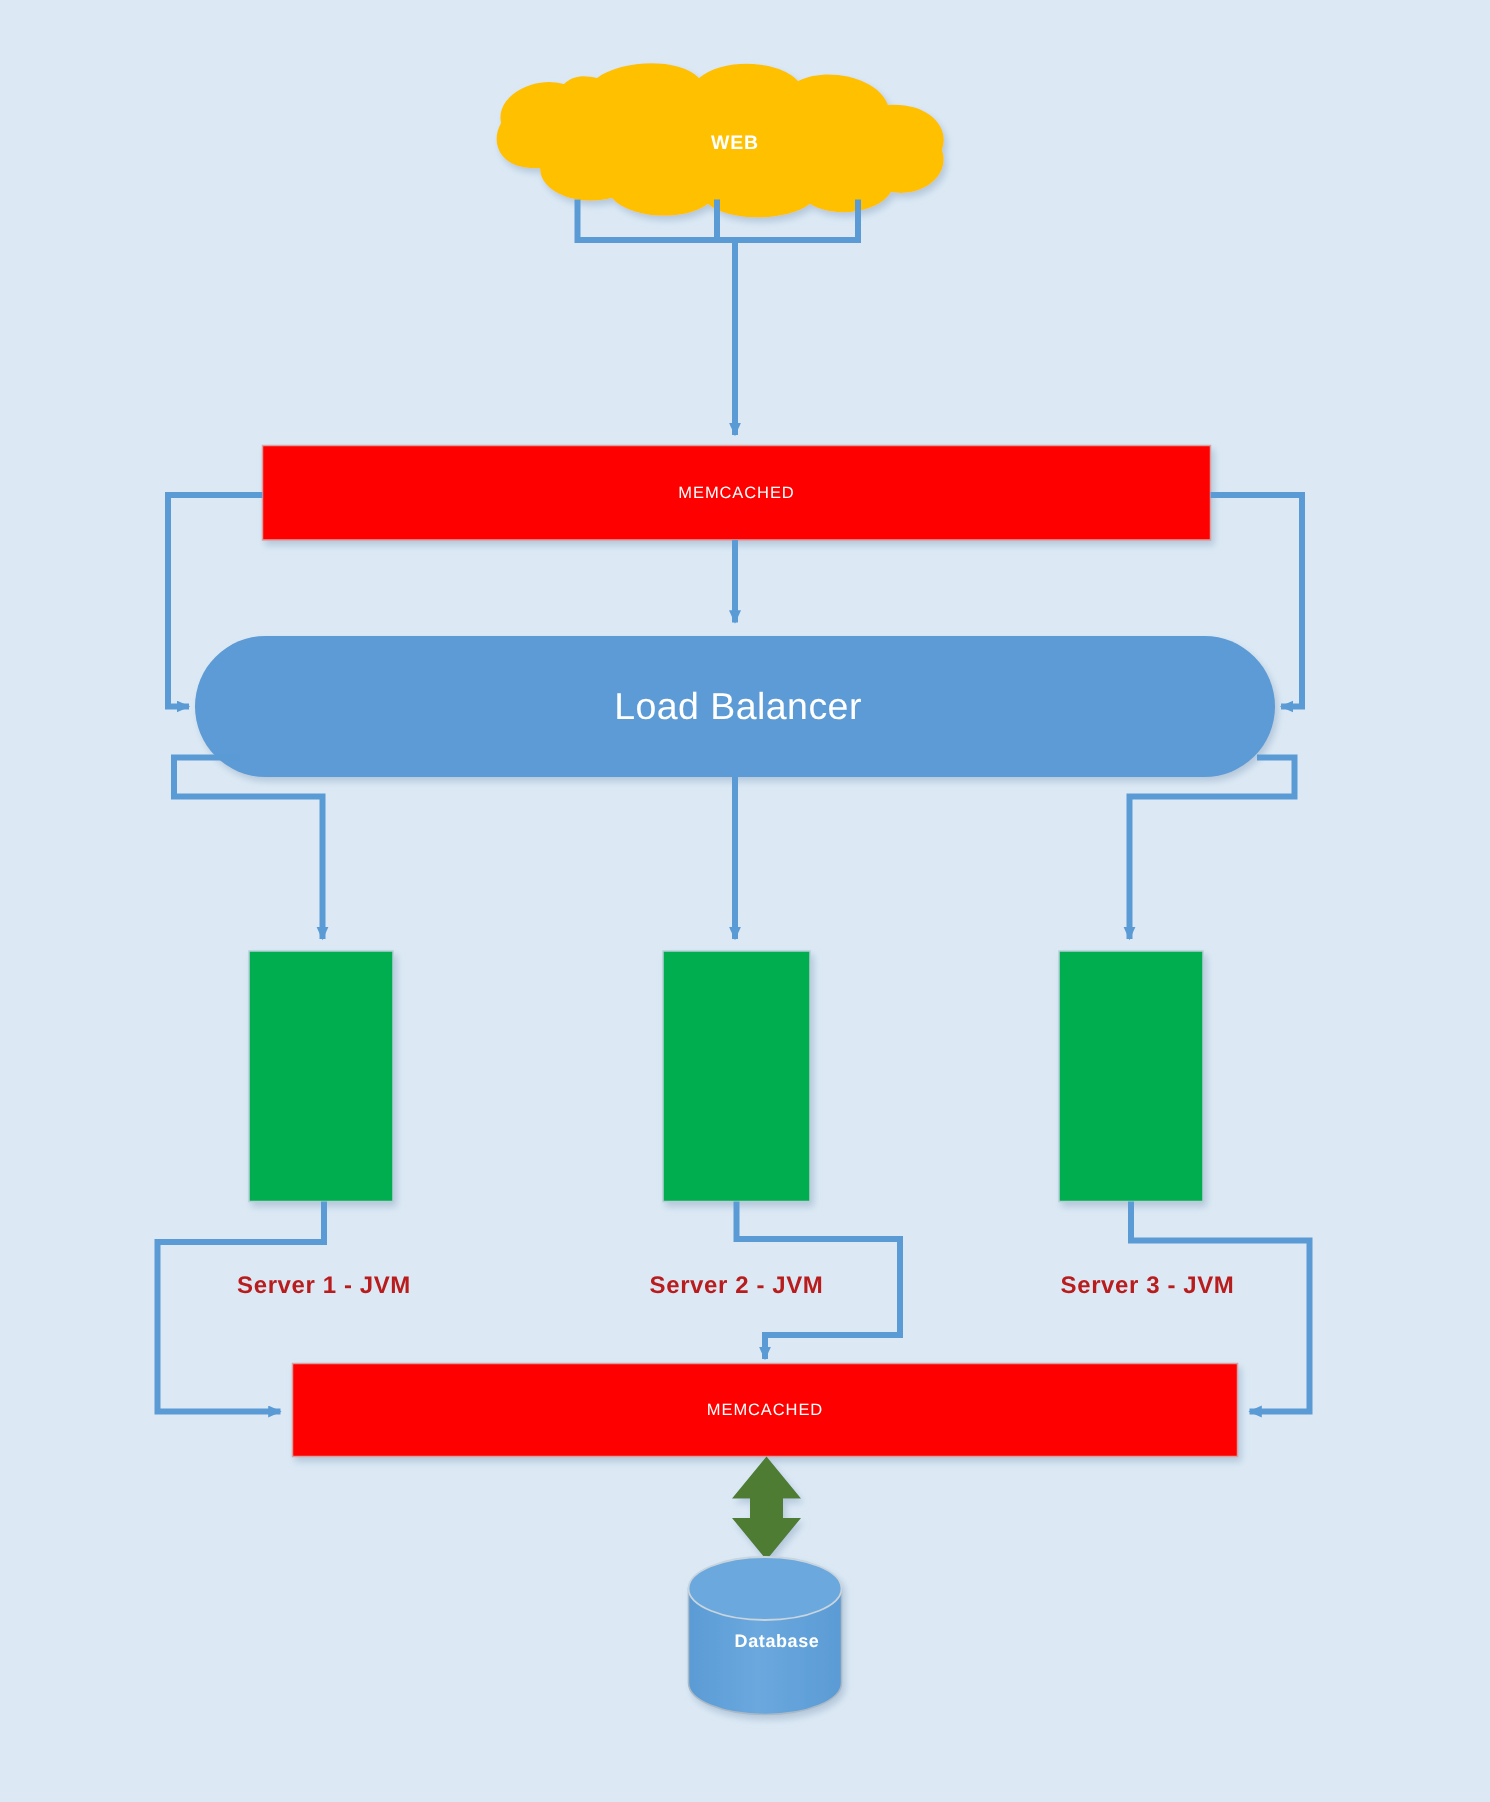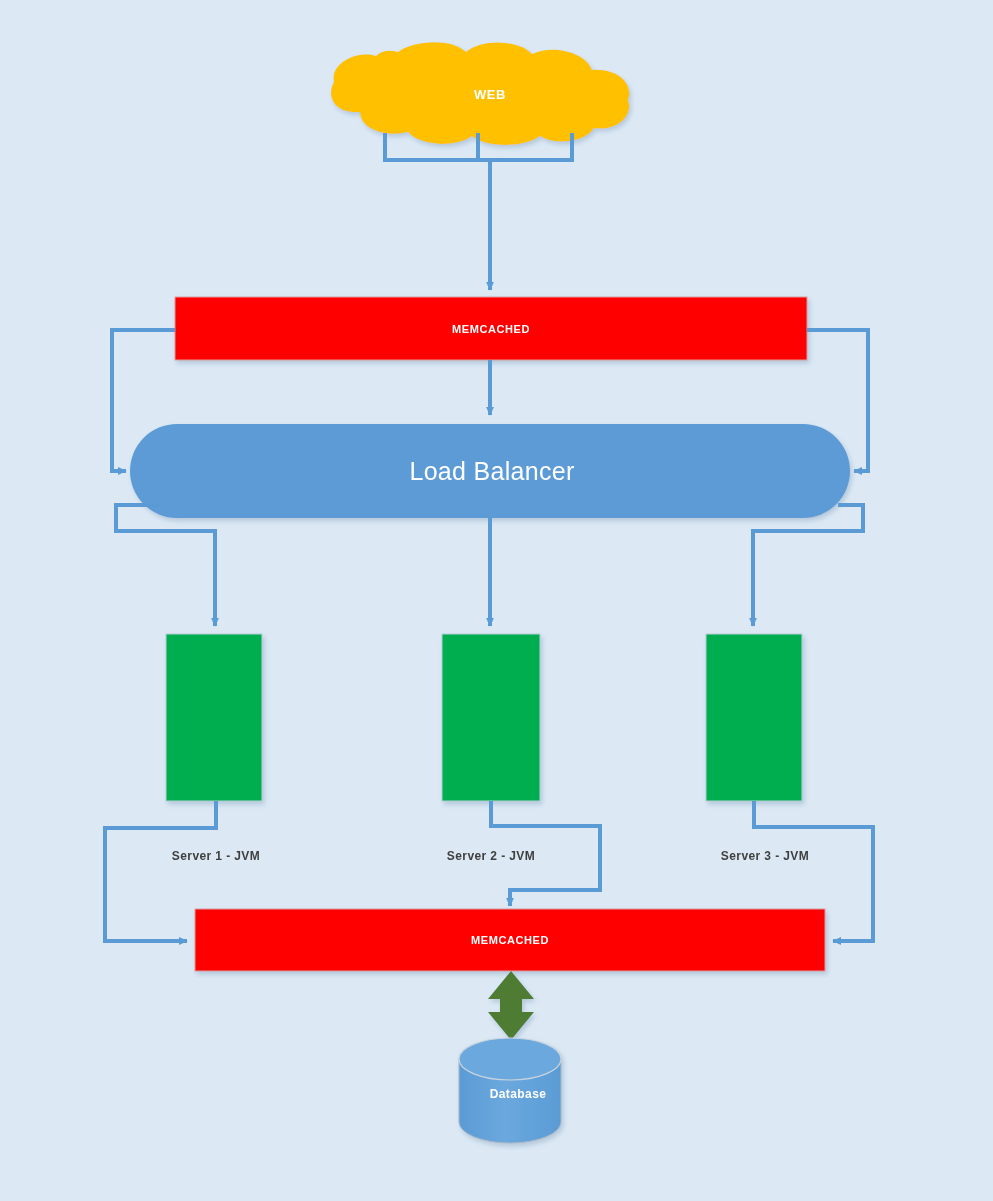--- a/index.html
+++ b/index.html
@@ -36,39 +36,39 @@
   }
   .label-web {
     color: #ffffff;
     font-size: 13px;
     font-weight: bold;
     letter-spacing: 0.5px;
   }
   .label-memcached {
     color: #ffffff;
     font-size: 11px;
-    font-weight: bold;
+    font-weight: normal;
     letter-spacing: 0.6px;
   }
   .label-lb {
     color: #ffffff;
     font-size: 25px;
     font-weight: normal;
     letter-spacing: 0.3px;
   }
   .label-database {
     color: #ffffff;
     font-size: 12px;
     font-weight: bold;
     letter-spacing: 0.4px;
   }
   .label-server {
     position: absolute;
-    color: #404040;
-    font-size: 12px;
+    color: #b91c1c;
+    font-size: 16px;
     font-weight: bold;
     letter-spacing: 0.4px;
     white-space: nowrap;
     text-align: center;
   }
 </style>
 </head>
 <body>
 
 <div id="diagram-canvas">

